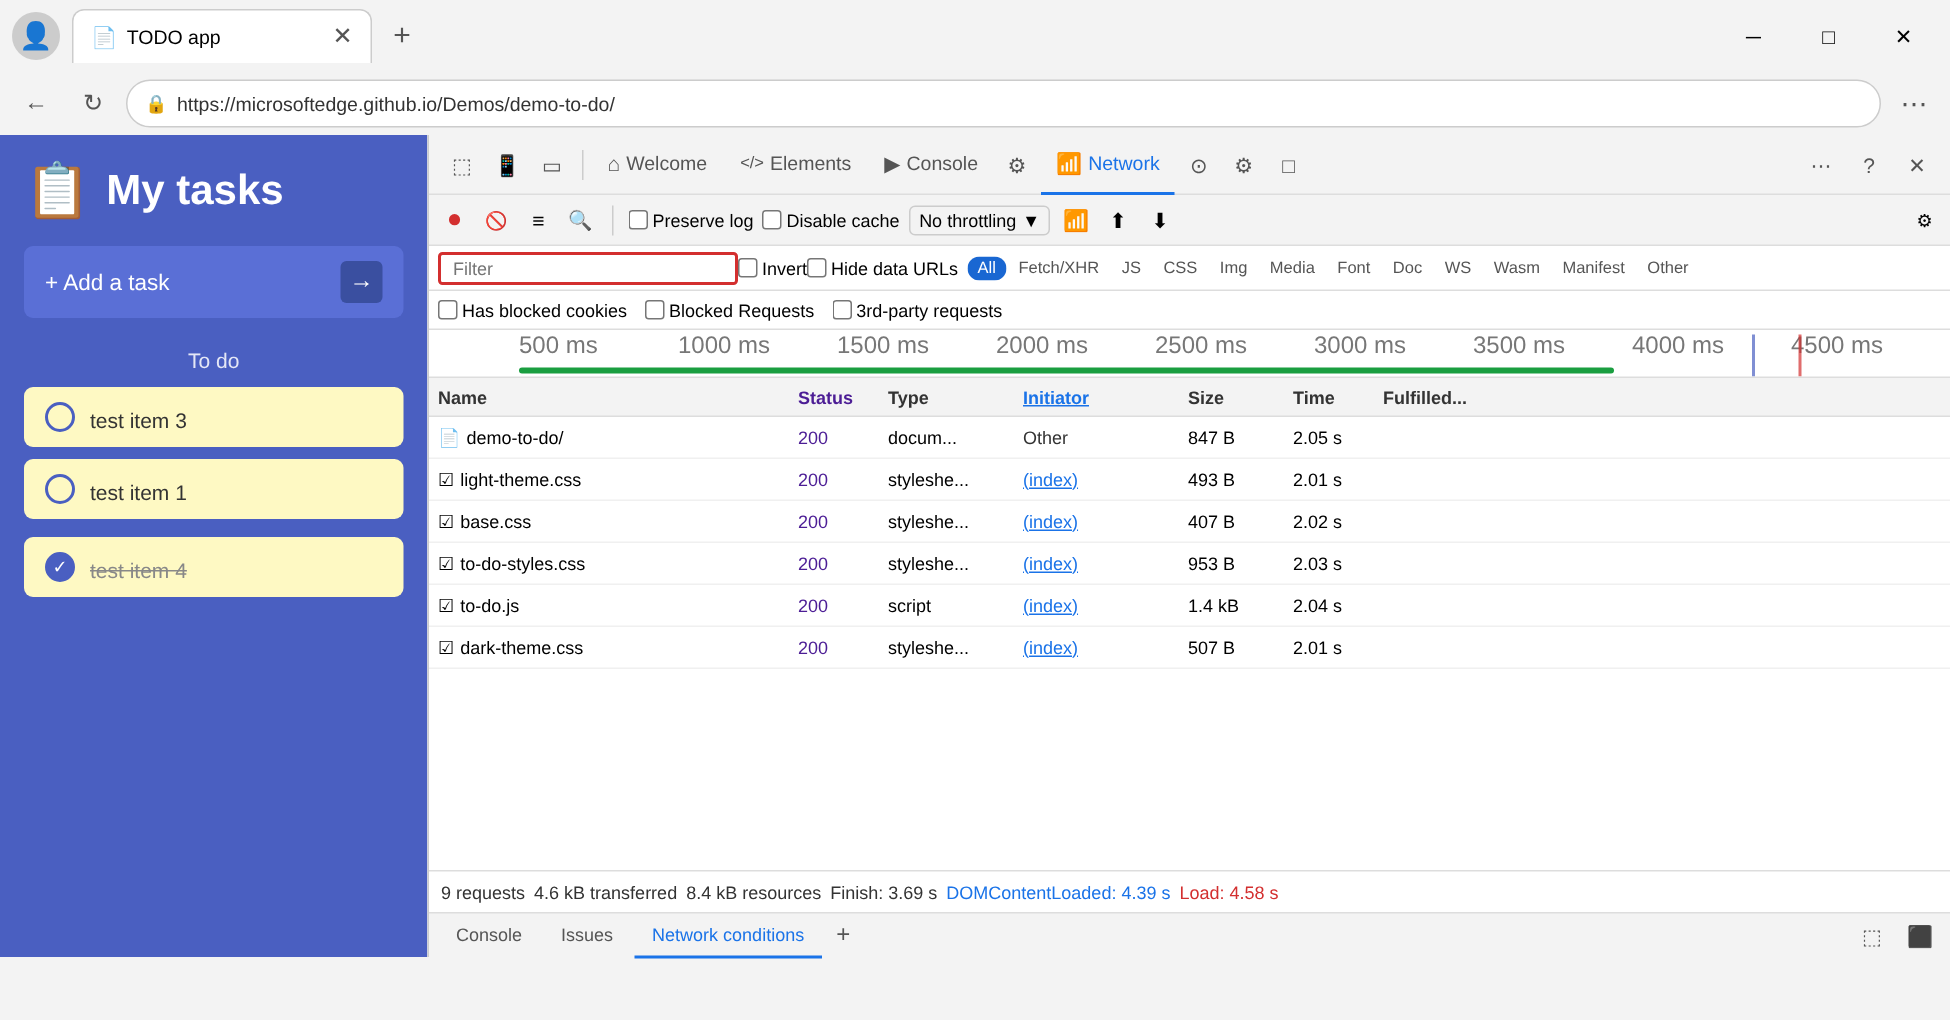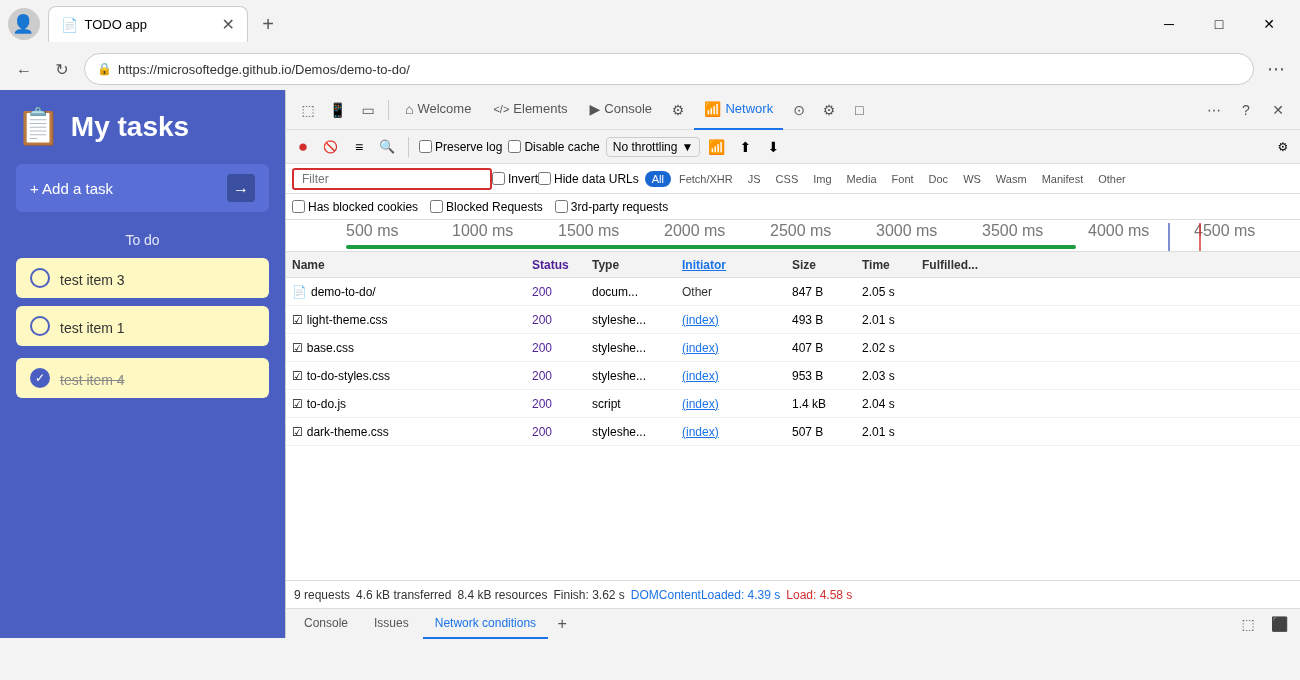--- a/index.html
+++ b/index.html
@@ -381,21 +381,21 @@
           <div class="col col-waterfall">
             <div class="waterfall-bar" style="left:173px; width:75px;"></div>
           </div>
         </div>
       </div>
 
       <div class="status-bar">
         <span>9 requests</span>
         <span>4.6 kB transferred</span>
         <span>8.4 kB resources</span>
-        <span>Finish: 3.62 s</span>
+        <span>Finish: 3.69 s</span>
         <span class="status-link">DOMContentLoaded: 4.39 s</span>
         <span class="status-red">Load: 4.58 s</span>
       </div>
 
       <div class="bottom-tabs">
         <div class="bottom-tab">Console</div>
         <div class="bottom-tab">Issues</div>
         <div class="bottom-tab active">Network conditions</div>
         <div class="bottom-add">+</div>
         <div class="bottom-right">

